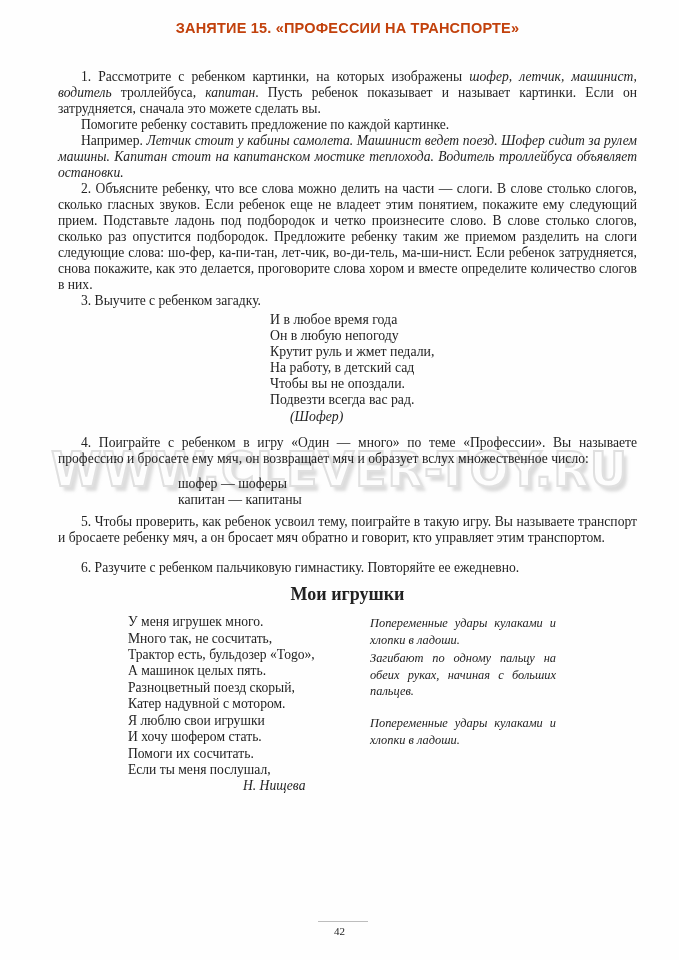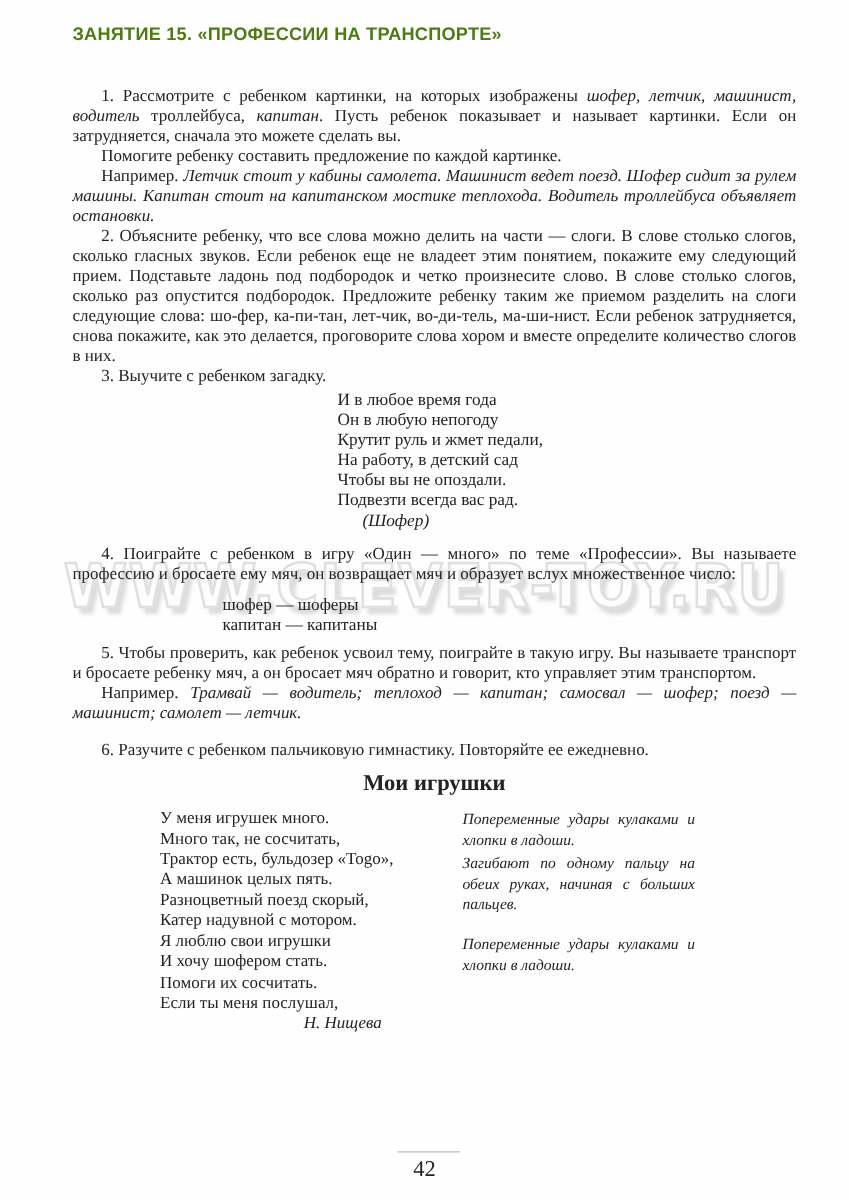--- a/index.html
+++ b/index.html
@@ -31,25 +31,26 @@
   
   .content {
     position: absolute;
     left: 58px;
     top: 20px;
     width: 579px;
     z-index: 2;
   }
   .title {
     margin: 0 0 33px 0;
+    text-align: center;
     font-family: "Liberation Sans", sans-serif;
     font-weight: bold;
     font-size: 14.5px;
     letter-spacing: 0.2px;
-    color: #4d7c0f;
+    color: #c2410c;
   }
   .para {
     margin: 0;
     font-size: 13.6px;
     line-height: 16px;
     text-align: justify;
     text-indent: 23px;
   }
   .it { font-style: italic; }
   .riddle {
@@ -107,21 +108,21 @@
     height: 1px;
     background: #bdbdbd;
     z-index: 2;
   }
   .pagenum {
     position: absolute;
     top: 925px;
     left: 0;
     width: 679px;
     text-align: center;
-    font-size: 18px;
+    font-size: 11px;
     z-index: 2;
   }
 </style>
 </head>
 <body>
 
 <div class="sheet">
 
   <div class="watermark">WWW.CLEVER-TOY.RU</div>
 
@@ -155,21 +156,20 @@
 
     <div class="pairs">
       <div class="pairs-col-left">
           <div>шофер — шоферы</div>
           <div>капитан — капитаны</div>
         </div>
     </div>
 
     <p class="para">5. Чтобы проверить, как ребенок усвоил тему, поиграйте в такую игру. Вы называете транспорт и бросаете ребенку мяч, а он бросает мяч обратно и говорит, кто управляет этим транспортом.</p>
 
-    <p class="para"><span>Например. </span><span class="it">Трамвай — водитель; теплоход — капитан; самосвал — шофер; поезд — машинист; самолет — летчик.</span></p>
 
     <p class="para p6">6. Разучите с ребенком пальчиковую гимнастику. Повторяйте ее ежедневно.</p>
 
     <h2 class="subheading">Мои игрушки</h2>
 
     <div class="fingerplay">
       <div class="poem">
           <div>У меня игрушек много.</div>
           <div>Много так, не сосчитать,</div>
           <div>Трактор есть, бульдозер «Togo»,</div>

